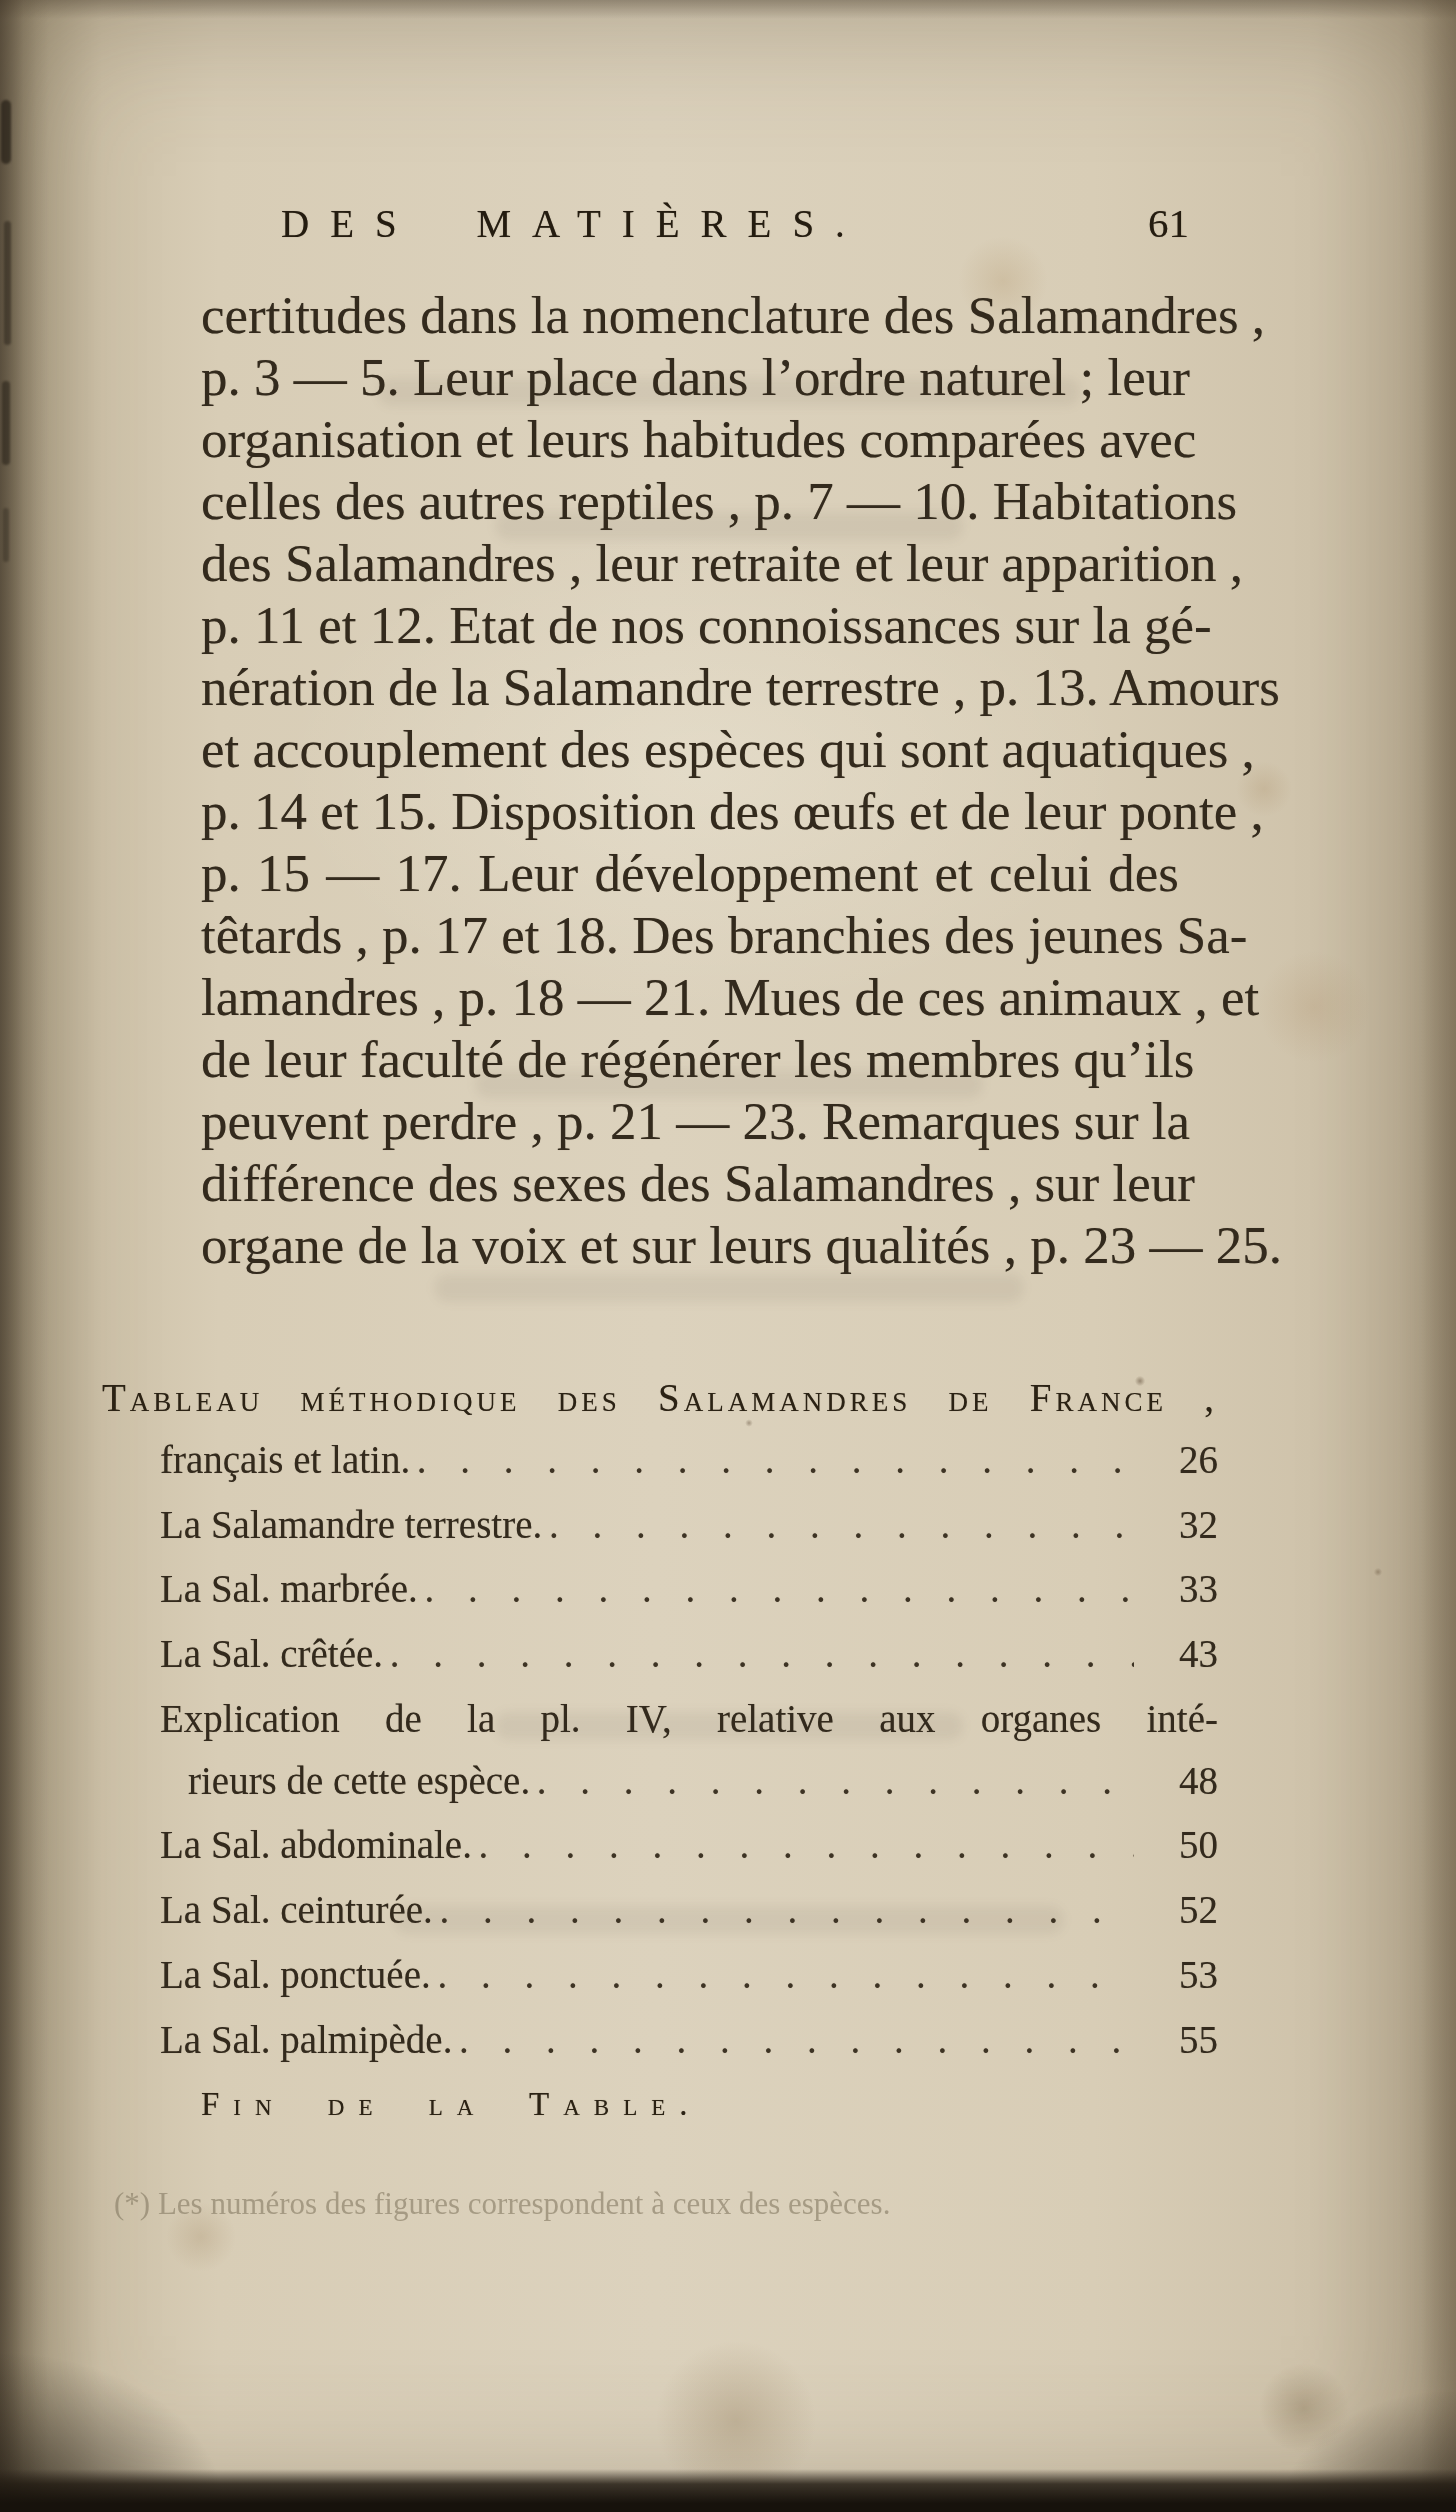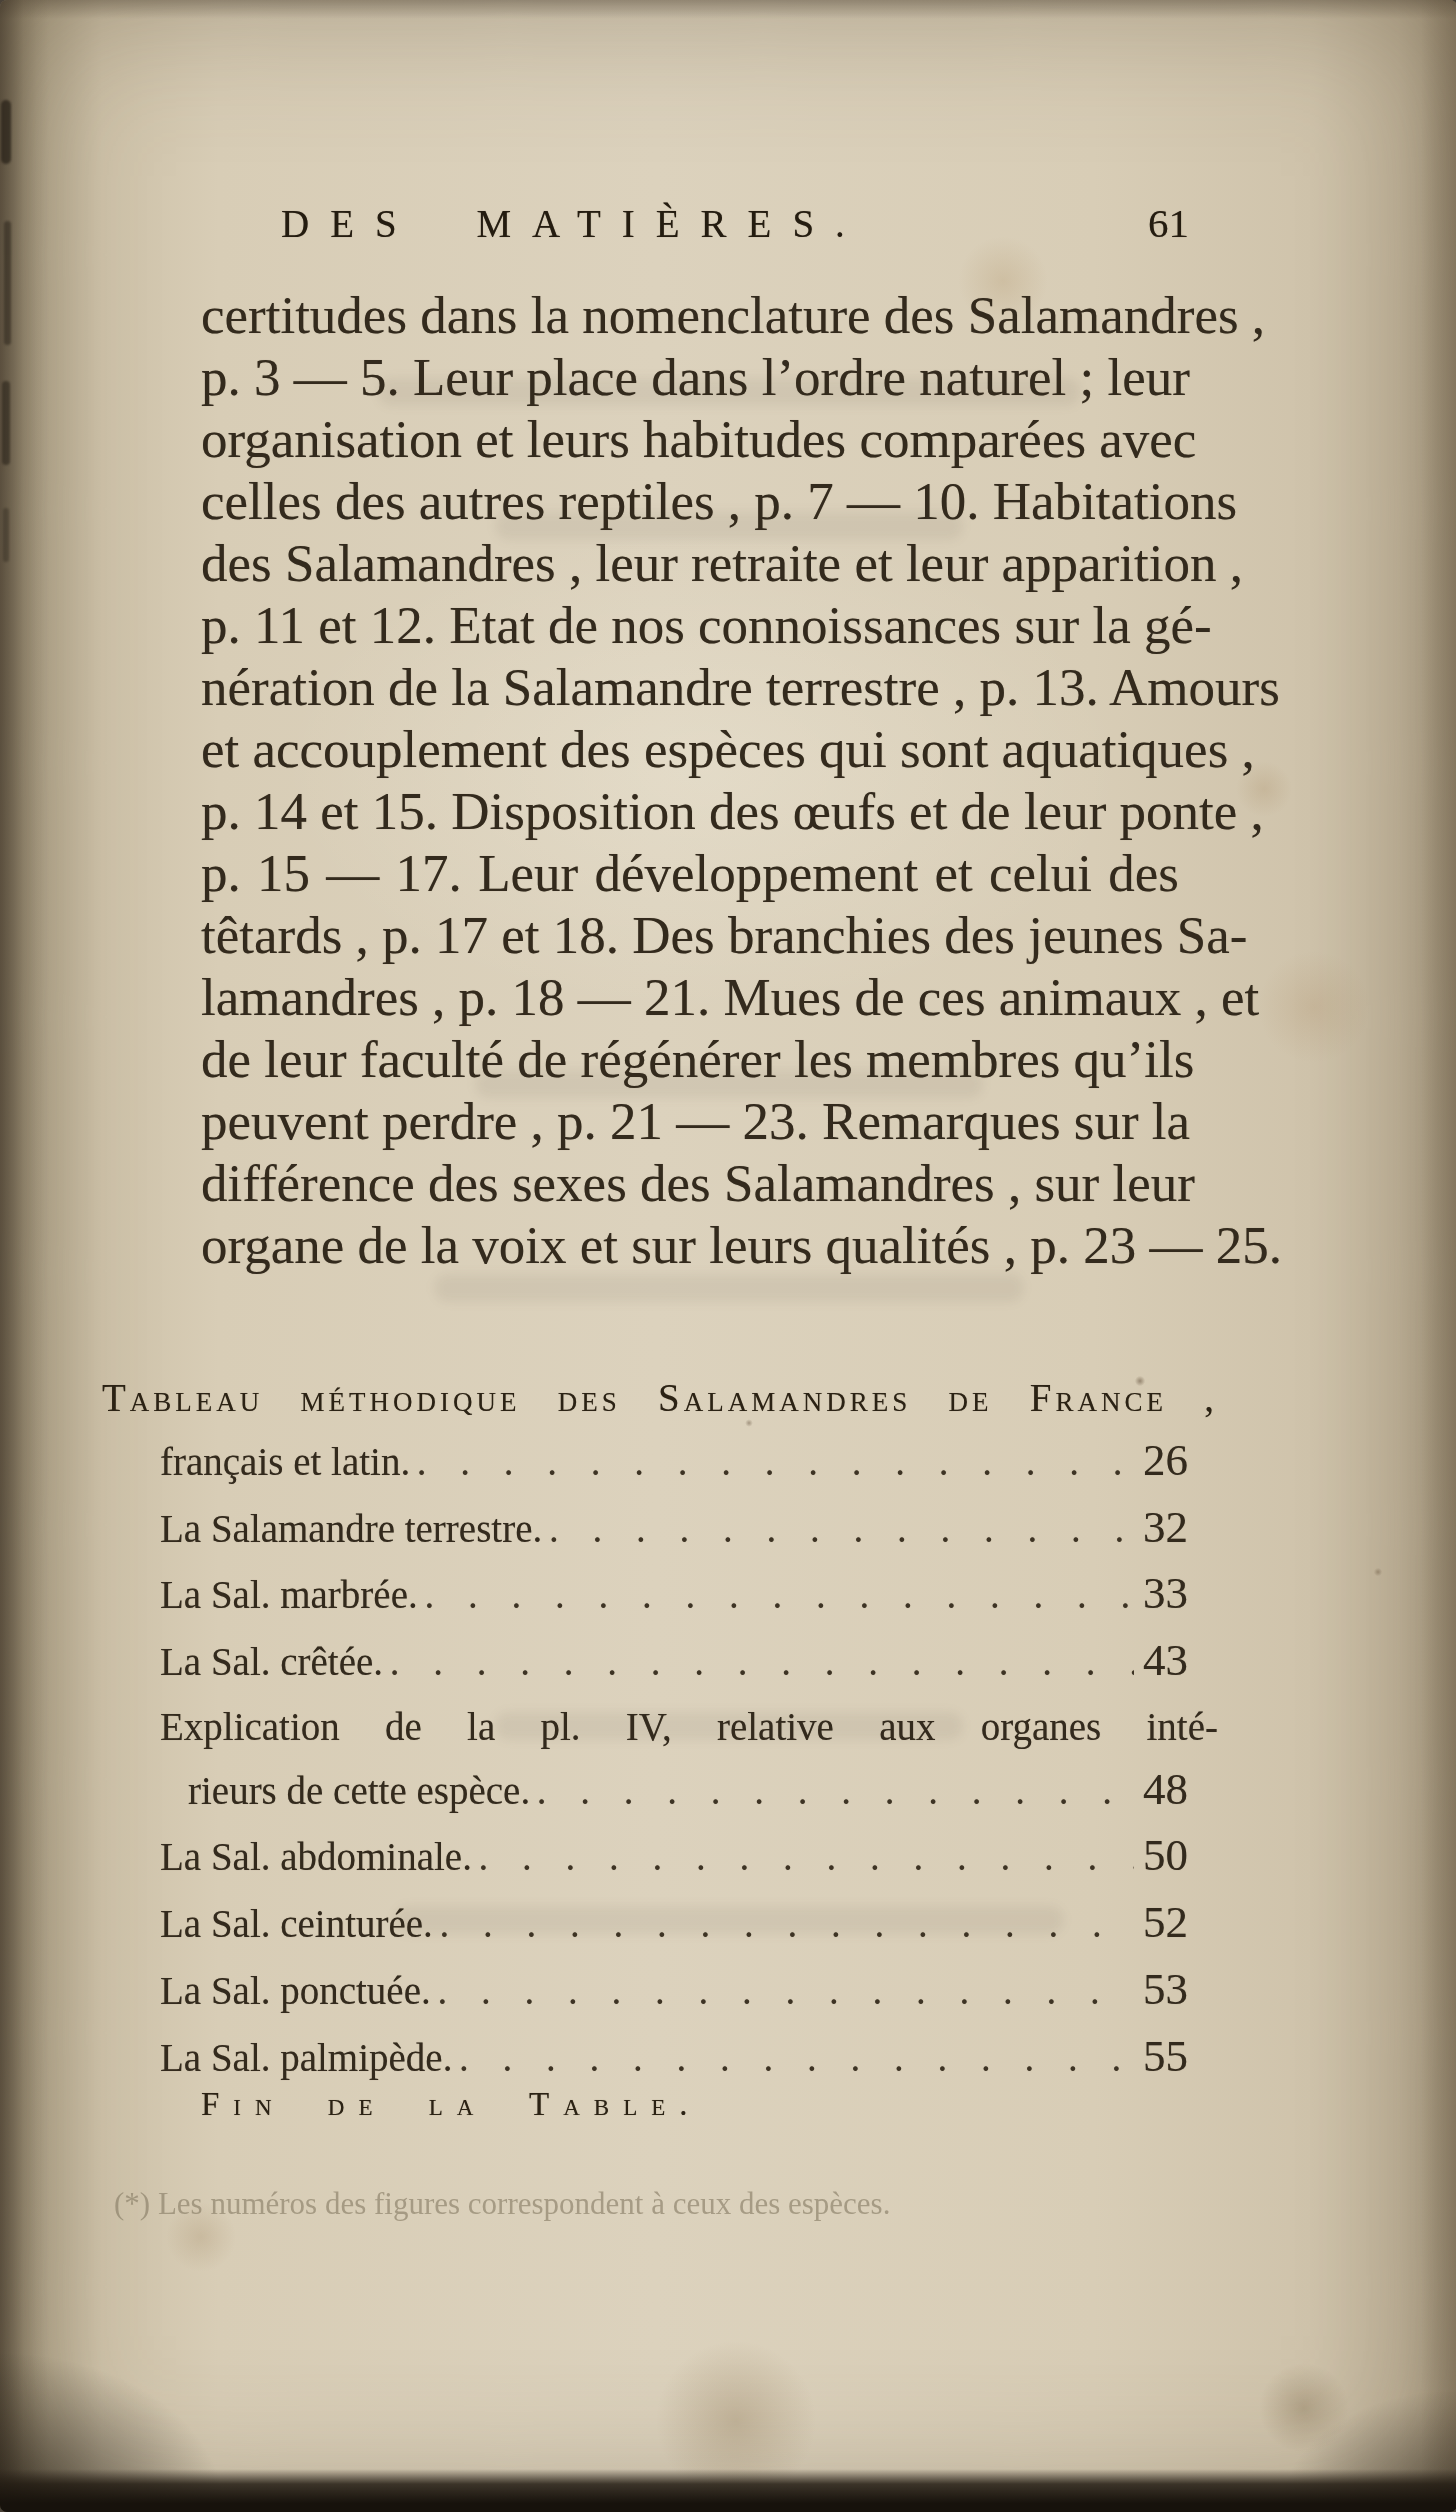--- a/index.html
+++ b/index.html
@@ -9,21 +9,20 @@
     width: 1457px;
     height: 2512px;
     overflow: hidden;
     font-family: "Liberation Serif", "DejaVu Serif", serif;
     color: #332a1d;
     background:
       linear-gradient(90deg,
         #8d8169 0%, #b3a78d 2.5%, #cec2a9 7%, #d8cdb6 15%,
         #dcd2bd 45%, #d8cdb6 75%, #cfc3ab 90%, #c0b39a 96%, #a89b82 100%);
     box-shadow: inset 0 0 147px rgba(90, 75, 50, 0.45);
-    border-radius: 7px;
   }
 
   
   .stains {
     position: absolute; inset: 0; pointer-events: none;
     background-image:
       radial-gradient(ellipse 602px 348px at 702px 769px, rgba(255,252,240,0.22), transparent 70%),
       radial-gradient(circle 64px  at 1003px 281px,  rgba(150,110,55,0.16), transparent 70%),
       radial-gradient(circle 40px  at 1264px 789px, rgba(140,100,50,0.15), transparent 70%),
       radial-gradient(circle 80px at 1314px 1007px, rgba(150,105,55,0.14), transparent 70%),
@@ -99,21 +98,21 @@
     text-align: justify; text-align-last: justify;
   }
   .toc-line { display: flex; align-items: baseline; }
   .indent-1 { padding-left: 58px; }
   .indent-2 { padding-left: 86px; }
   .toc-label { white-space: nowrap; }
   .leader {
     flex: 1; overflow: hidden; white-space: nowrap;
     letter-spacing: 12px; margin: 0 9.4px 0 6.7px; color: #3d3324;
   }
-  .toc-page { min-width: 75px; text-align: left; font-size: 45px; }
+  .toc-page { min-width: 75px; text-align: right; font-size: 39px; }
 
   .footer-fin {
     position: absolute; top: 2086px; left: 201px; width: 936px;
     text-align: left; font-variant: small-caps;
     font-size: 33px; letter-spacing: 14px; word-spacing: 20px;
     color: #2b2214; text-shadow: 0 0 0.7px rgba(40,30,15,0.5);
   }
 
   .ghost-note {
     position: absolute; top: 2182px; left: 114px; width: 789px;

